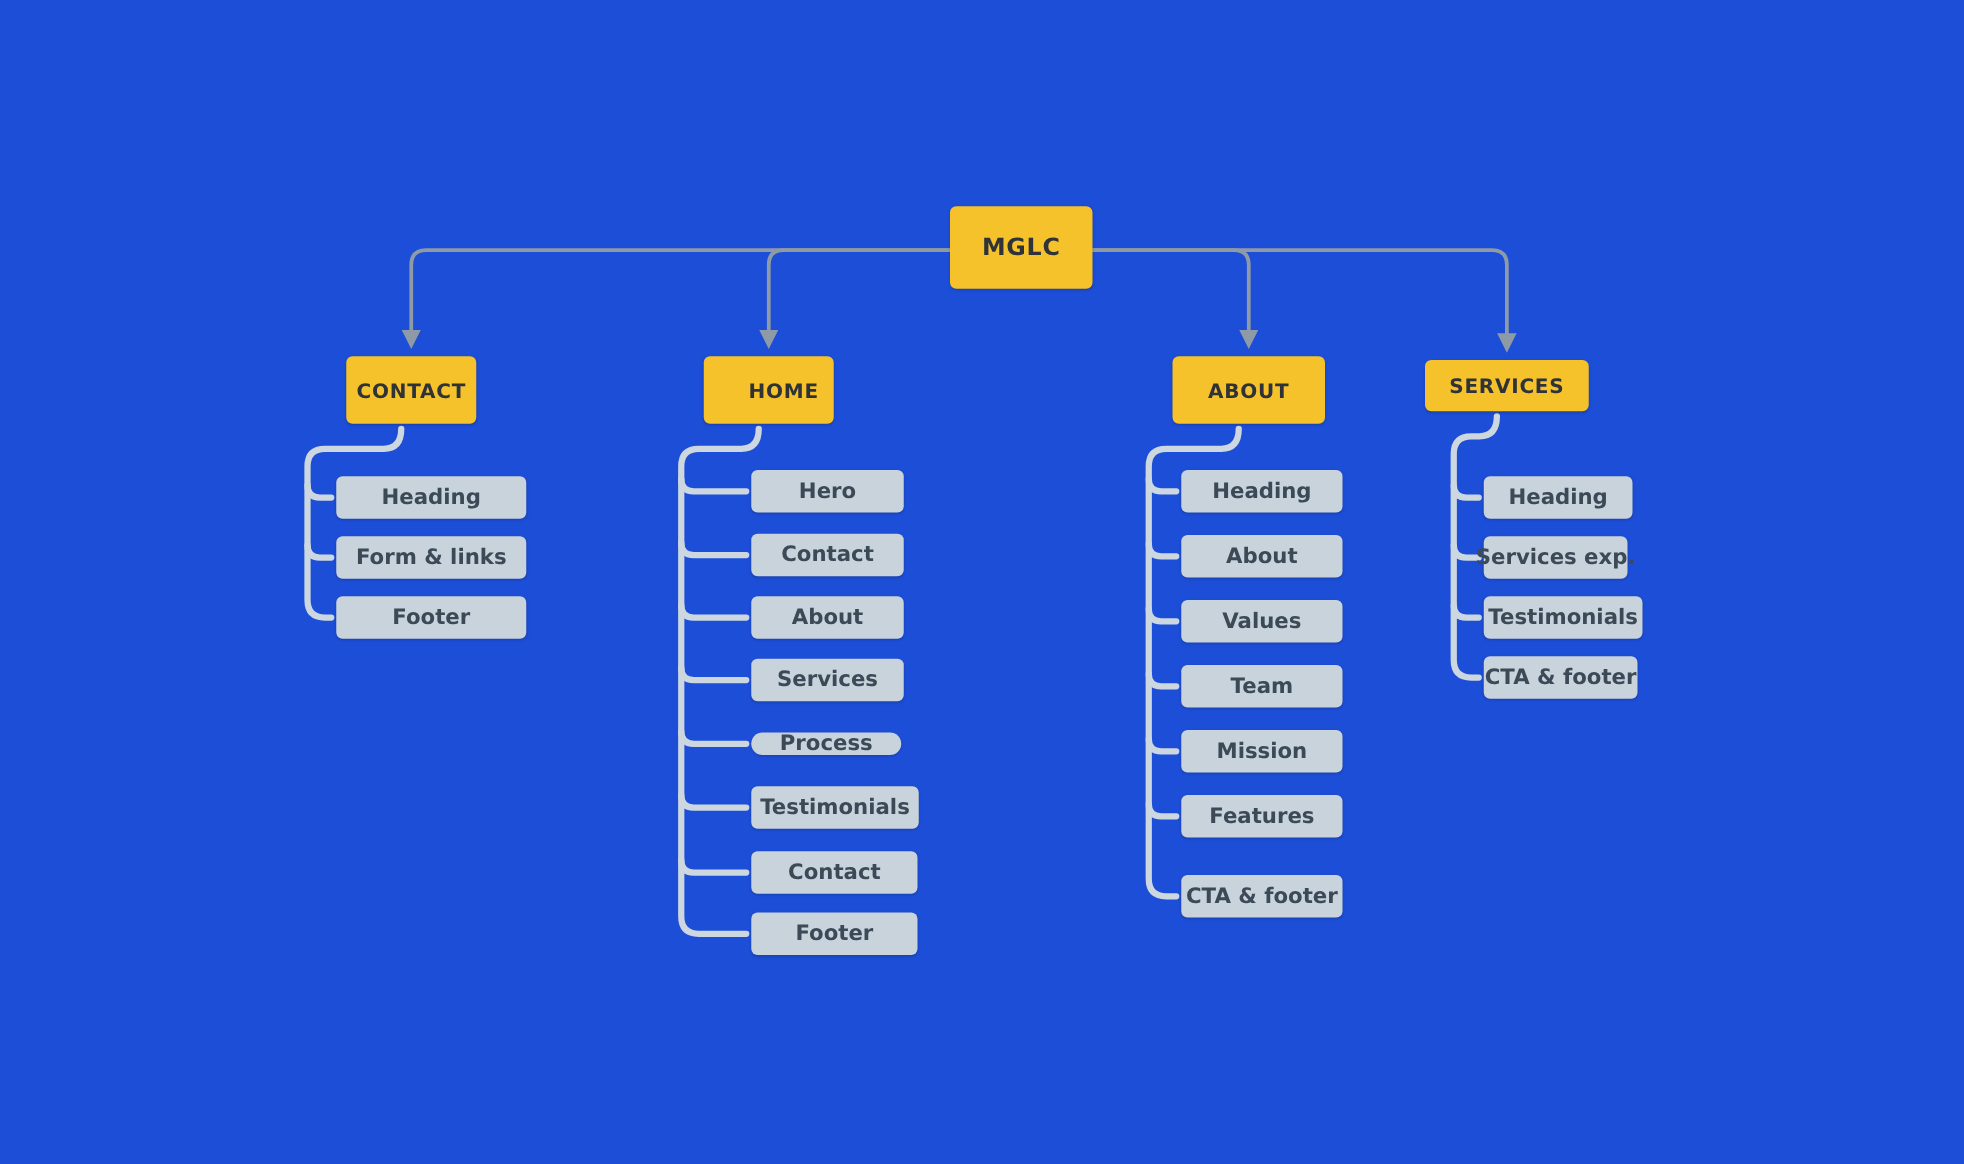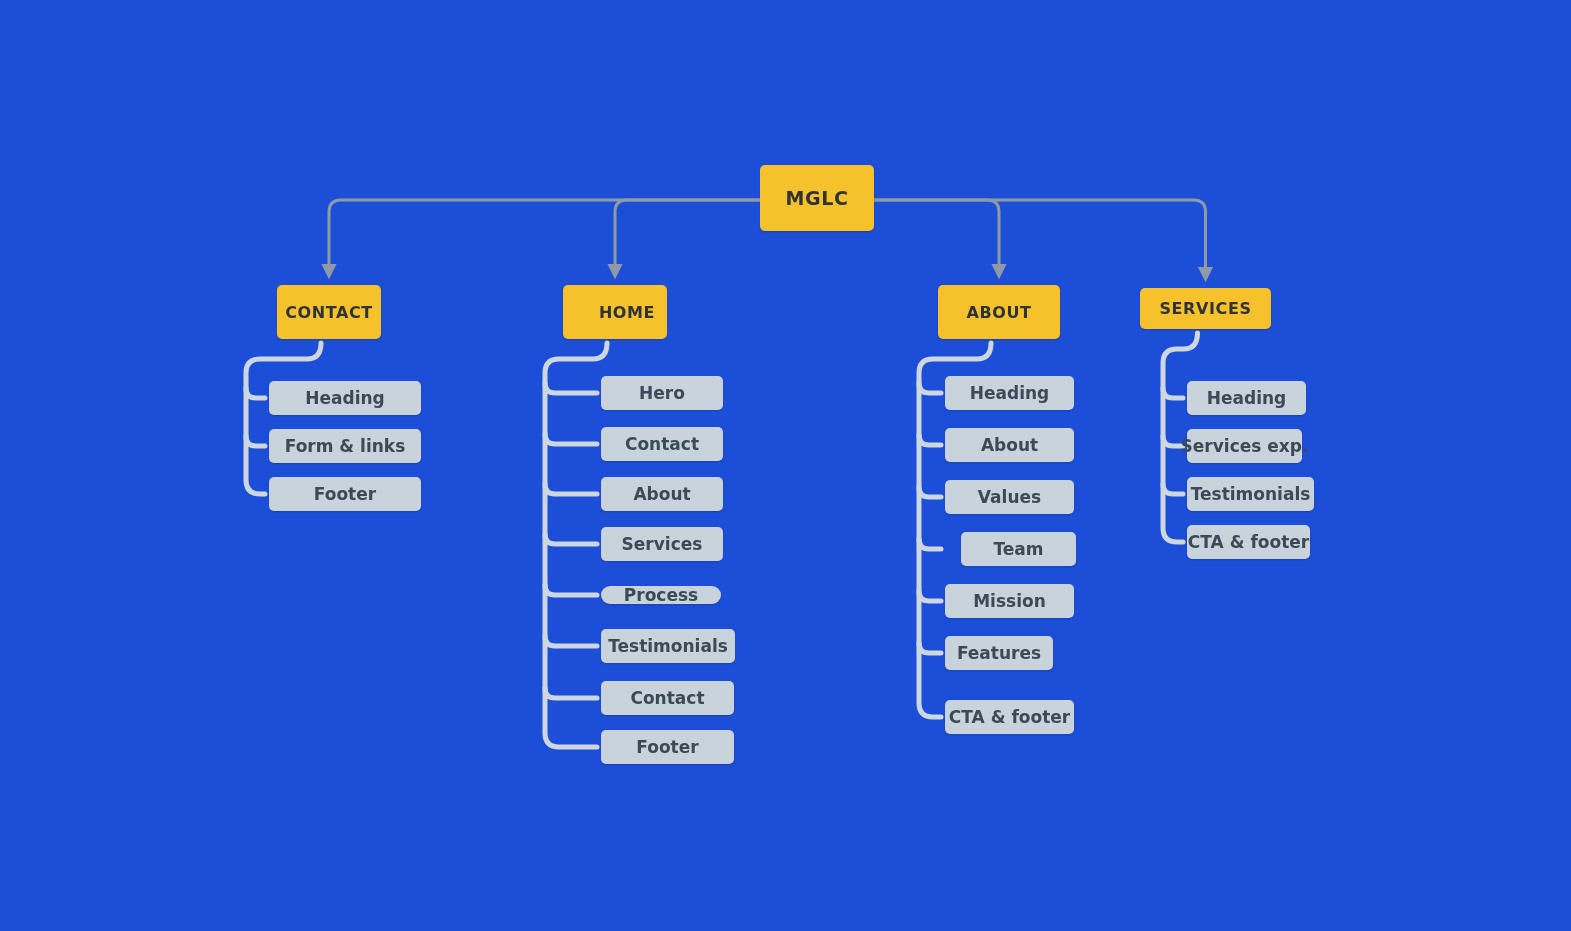--- a/index.html
+++ b/index.html
@@ -140,27 +140,27 @@
       </div>
       <div class="node node-leaf" style="left: 945px; top: 376px; width: 129px; height: 34px;">
         <span>Heading</span>
       </div>
       <div class="node node-leaf" style="left: 945px; top: 428px; width: 129px; height: 34px;">
         <span>About</span>
       </div>
       <div class="node node-leaf" style="left: 945px; top: 480px; width: 129px; height: 34px;">
         <span>Values</span>
       </div>
-      <div class="node node-leaf" style="left: 945px; top: 532px; width: 115px; height: 34px; margin-left: 16px;">
+      <div class="node node-leaf" style="left: 945px; top: 532px; width: 129px; height: 34px;">
         <span>Team</span>
       </div>
       <div class="node node-leaf" style="left: 945px; top: 584px; width: 129px; height: 34px;">
         <span>Mission</span>
       </div>
-      <div class="node node-leaf" style="left: 945px; top: 636px; width: 108px; height: 34px;">
+      <div class="node node-leaf" style="left: 945px; top: 636px; width: 129px; height: 34px;">
         <span>Features</span>
       </div>
       <div class="node node-leaf" style="left: 945px; top: 700px; width: 129px; height: 34px;">
         <span>CTA &amp; footer</span>
       </div>
       <div class="node node-section" style="left: 1140px; top: 288px; width: 131px; height: 41px;">
         <span>SERVICES</span>
       </div>
       <div class="node node-leaf" style="left: 1187px; top: 381px; width: 119px; height: 34px;">
         <span>Heading</span>

